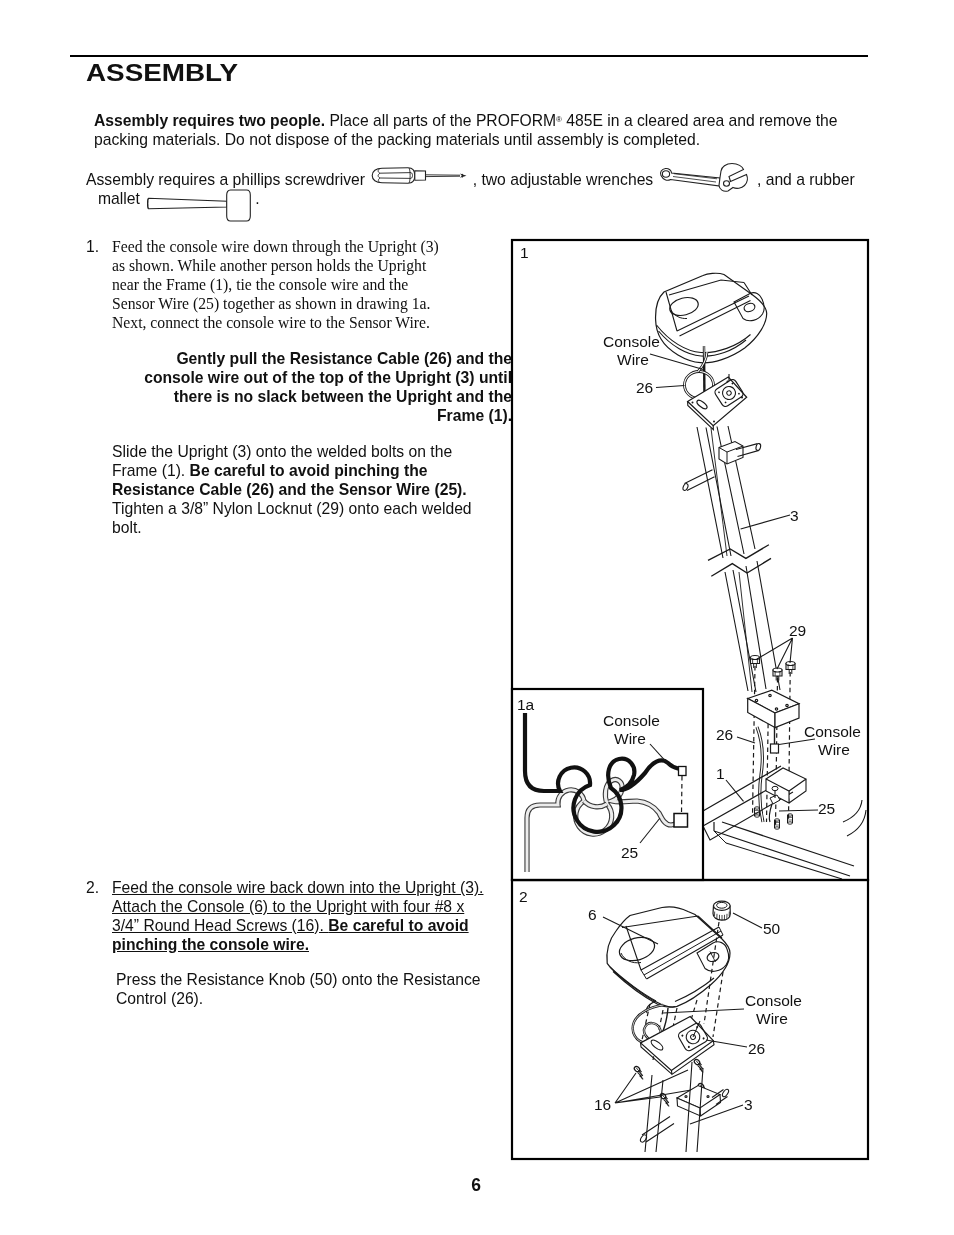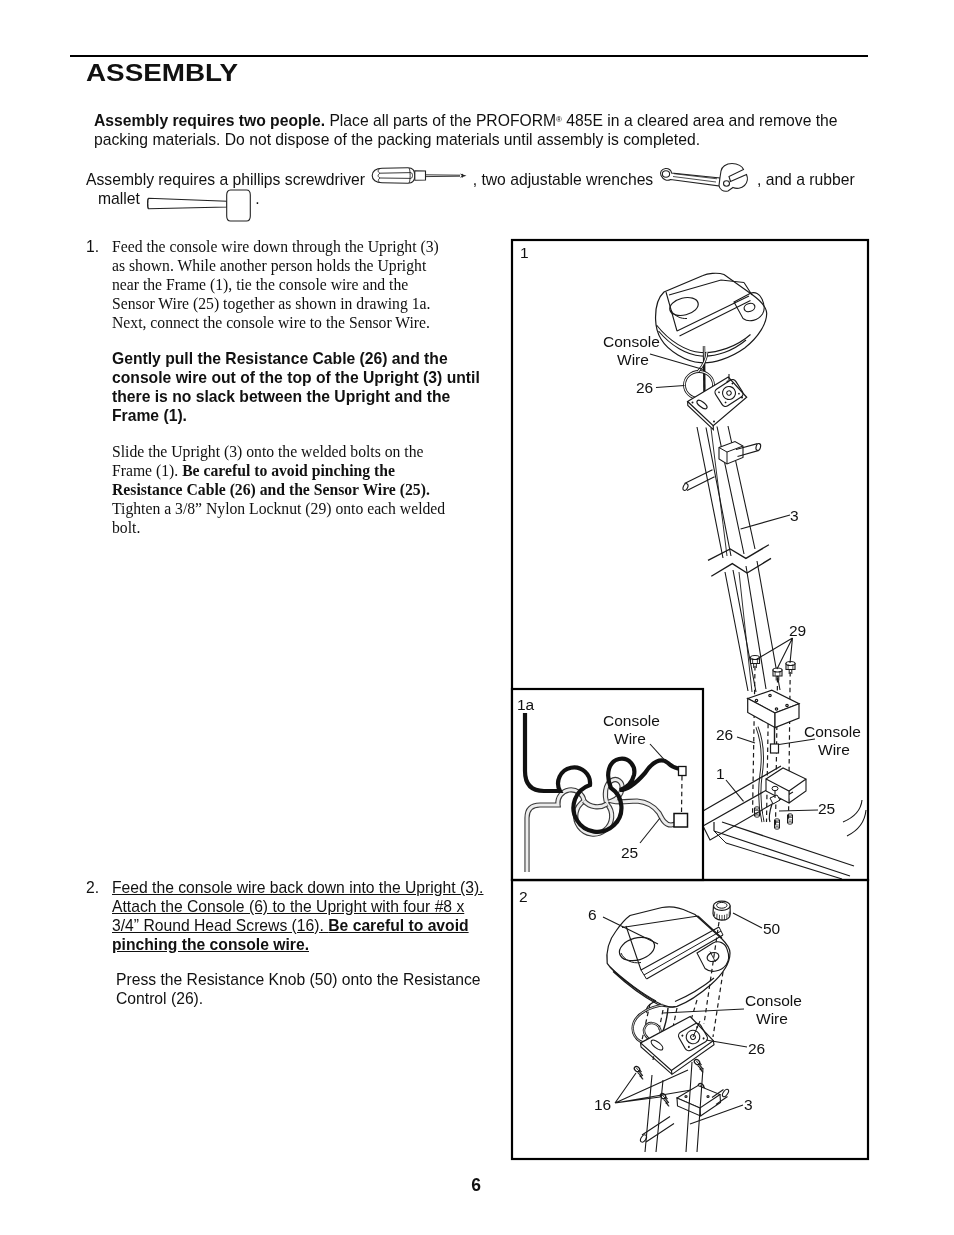--- a/index.html
+++ b/index.html
@@ -40,22 +40,22 @@
 <ellipse cx="68.5" cy="21.5" rx="3" ry="2.7" fill="#fff"></ellipse>
 </svg></span> , and a rubber</div>
 <div class="abs t" id="p2l2">mallet <span class="icon" style="width:107px;height:19px;"><svg width="116" height="42" viewBox="0 0 116 42" style="position:absolute;left:0;top:-3px;" fill="none" stroke="#222" stroke-width="1.1">
 <path d="M4.5,16.2 C3.2,16.4 3.2,26.6 4.5,26.8 L83,25 L83,19.2 Z" fill="#fff"></path>
 <path d="M4.5,16.2 C3.7,18 3.7,25 4.5,26.8" stroke-width="0.9"></path>
 <path d="M86.5,8 L102.5,8 C105,8 106.3,10 106.3,13 L106.3,34 C106.3,37 105,39 102.5,39 L86.5,39 C84,39 82.7,37 82.7,34 L82.7,13 C82.7,10 84,8 86.5,8 Z" fill="#fff"></path>
 </svg></span><span style="display:inline-block;width:4px;"></span>.</div>
 
 <div class="abs t" id="i1n" style="left:86px;top:237px;">1.</div>
 <div class="abs t" id="i1a" style="left:112px;top:237px;width:400px;font-family:Liberation Serif, serif;">Feed the console wire down through the Upright (3)<br>as shown. While another person holds the Upright<br>near the Frame (1), tie the console wire and the<br>Sensor Wire (25) together as shown in drawing 1a.<br>Next, connect the console wire to the Sensor Wire.</div>
-<div class="abs t" id="i1b" style="left:112px;top:349px;width:400px;"><b>Gently pull the Resistance Cable (26) and the<br>console wire out of the top of the Upright (3) until<br>there is no slack between the Upright and the<br>Frame (1).</b></div>
-<div class="abs t" id="i1c" style="left:112px;top:442px;width:400px;font-family:Liberation Serif, serif;">Slide the Upright (3) onto the welded bolts on the<br>Frame (1). <b>Be careful to avoid pinching the<br>Resistance Cable (26) and the Sensor Wire (25).</b><br>Tighten a 3/8” Nylon Locknut (29) onto each welded<br>bolt.</div>
+<div class="abs t" id="i1b" style="left:112px;top:349px;width:400px;text-align:right;"><b>Gently pull the Resistance Cable (26) and the<br>console wire out of the top of the Upright (3) until<br>there is no slack between the Upright and the<br>Frame (1).</b></div>
+<div class="abs t" id="i1c" style="left:112px;top:442px;width:400px;">Slide the Upright (3) onto the welded bolts on the<br>Frame (1). <b>Be careful to avoid pinching the<br>Resistance Cable (26) and the Sensor Wire (25).</b><br>Tighten a 3/8” Nylon Locknut (29) onto each welded<br>bolt.</div>
 
 <div class="abs t" id="i2n" style="left:86px;top:878px;">2.</div>
 <div class="abs t" id="i2a" style="left:112px;top:878px;width:400px;text-decoration:underline;">Feed the console wire back down into the Upright (3).<br>Attach the Console (6) to the Upright with four #8 x<br>3/4” Round Head Screws (16). <b>Be careful to avoid<br>pinching the console wire.</b></div>
 <div class="abs t" id="i2b" style="left:116px;top:970px;width:400px;">Press the Resistance Knob (50) onto the Resistance<br>Control (26).</div>
 
 <div class="abs" id="pgnum">6</div>
 
 <svg id="figs" width="954" height="1235" viewBox="0 0 954 1235" fill="none" stroke="#1a1a1a" stroke-width="1.2">
 <rect x="512" y="240" width="356" height="640" stroke="#000" stroke-width="2.2"></rect>
 

